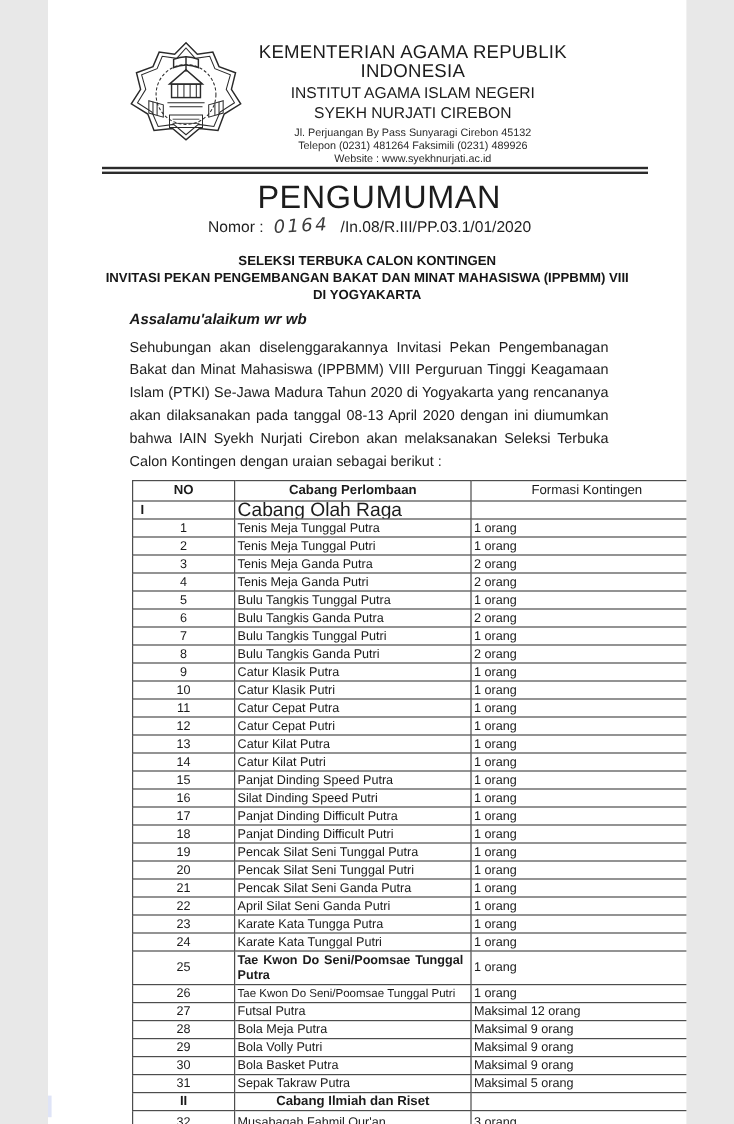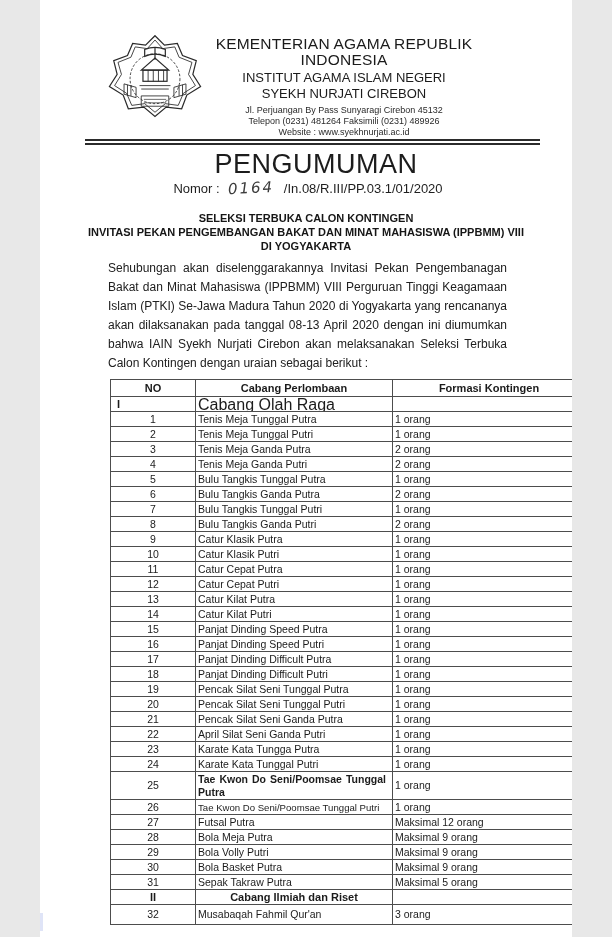--- a/index.html
+++ b/index.html
@@ -51,21 +51,21 @@
     border:1.5px solid #3d3d3d;
   }
   table.formasi col.c-no{width:85px;}
   table.formasi col.c-name{width:197px;}
   table.formasi col.c-form{width:193px;}
   table.formasi th, table.formasi td{
     border:1px solid #4d4d4d;padding:0 2px;height:14px;line-height:13px;
     overflow:hidden;
   }
   table.formasi th{font-weight:bold;text-align:center;height:16px;font-size:11px;}
-  table.formasi th:nth-child(3){font-weight:bold;}
+  table.formasi th:nth-child(3){font-weight:normal;}
   td.no{text-align:center;}
   td.name{text-align:left;padding-left:7px;white-space:nowrap;}
   td.form{text-align:left;}
   tr.section td.name{font-weight:normal;font-size:16px;}
   tr.section td.no{font-weight:bold;text-align:left;padding-left:6px;font-size:11px;}
   tr.section-center td.name{font-weight:bold;text-align:center;font-size:11px;margin-top:24px;}
   tr.section-center td.no{font-weight:bold;text-align:center;font-size:11px;}
   tr.wrap td{height:27px;}
   tr.wrap td.name{white-space:normal;line-height:12.5px;text-align:justify;padding-right:6px;font-weight:bold;}
   tr.small td.name{font-size:9.6px;}
@@ -120,20 +120,21 @@
   <div class="doc-number">
     <span>Nomor :</span><span class="hand">0164</span><span>/In.08/R.III/PP.03.1/01/2020</span>
   </div>
 
   <div class="subject">
     <div>SELEKSI TERBUKA  CALON KONTINGEN</div>
     <div>INVITASI PEKAN PENGEMBANGAN BAKAT DAN MINAT MAHASISWA (IPPBMM) VIII</div>
     <div>DI YOGYAKARTA</div>
   </div>
 
+  <div class="salutation">Assalamu'alaikum wr wb</div>
   <div class="paragraph">Sehubungan akan diselenggarakannya Invitasi Pekan Pengembanagan Bakat dan Minat Mahasiswa (IPPBMM) VIII Perguruan Tinggi Keagamaan Islam (PTKI) Se-Jawa Madura Tahun 2020 di Yogyakarta  yang rencananya akan dilaksanakan pada tanggal 08-13 April 2020 dengan ini diumumkan bahwa IAIN Syekh Nurjati Cirebon akan melaksanakan Seleksi Terbuka Calon Kontingen dengan uraian sebagai berikut :</div>
 
   <table class="formasi">
     <colgroup>
         <col class="c-no">
         <col class="c-name">
         <col class="c-form">
       </colgroup>
     <thead>
       <tr>
@@ -234,21 +235,21 @@
     </tr>
 
     <tr>
       <td class="no">15</td>
       <td class="name">Panjat Dinding Speed Putra</td>
       <td class="form">1 orang</td>
     </tr>
 
     <tr>
       <td class="no">16</td>
-      <td class="name">Panjat Dinding Speed Putri</td>
+      <td class="name">Silat Dinding Speed Putri</td>
       <td class="form">1 orang</td>
     </tr>
 
     <tr>
       <td class="no">17</td>
       <td class="name">Panjat Dinding Difficult Putra</td>
       <td class="form">1 orang</td>
     </tr>
 
     <tr>

